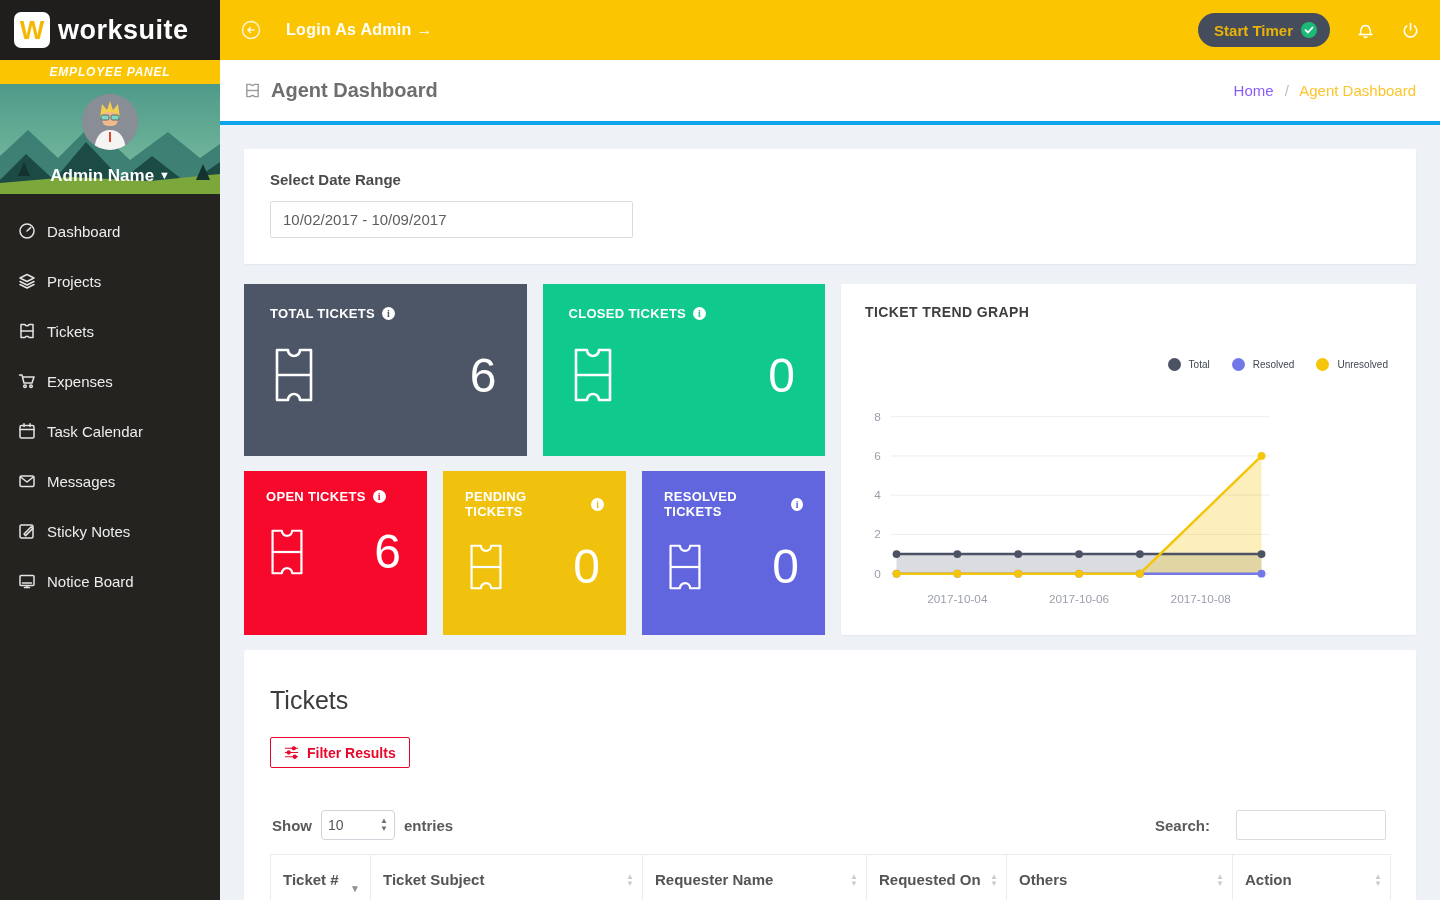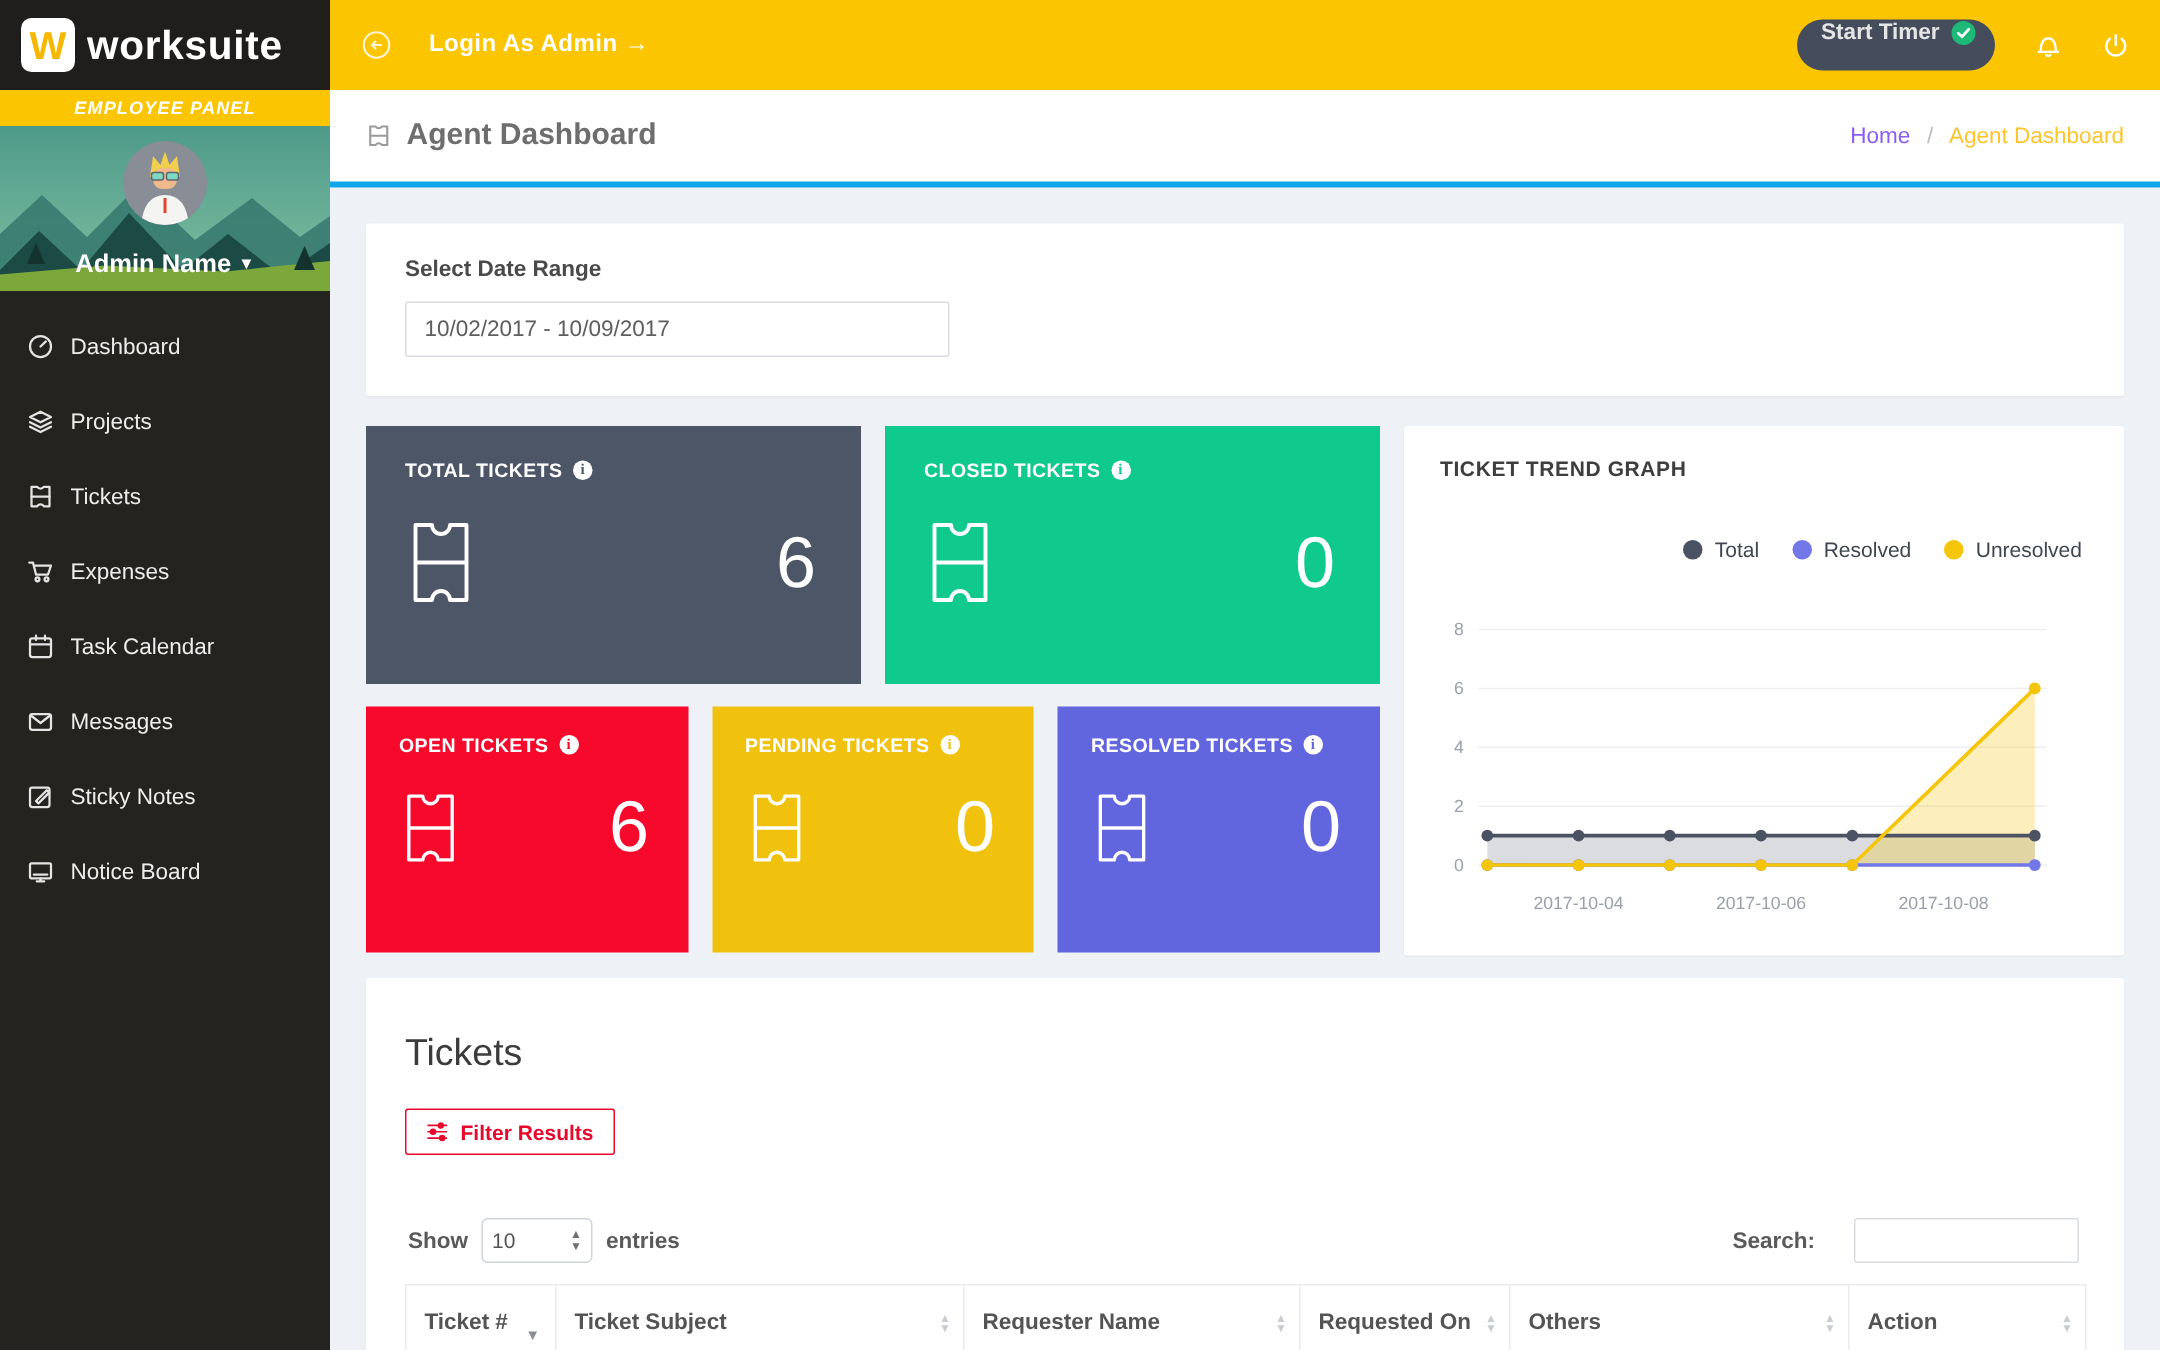--- a/index.html
+++ b/index.html
@@ -23,22 +23,22 @@
   .menu { padding-top:12px; }
   .menu-item { display:flex; align-items:center; gap:11px; height:50px; padding-left:18px; color:#EDEDED; font-size:15px; cursor:pointer; }
   .menu-item svg { stroke:#E4E4E4; fill:none; stroke-width:1.5; stroke-linecap:round; stroke-linejoin:round; }
 
   
   .main { flex:1; display:flex; flex-direction:column; min-width:0; }
   .topbar { height:60px; background:#FCC502; display:flex; align-items:center; padding:0 20px; flex-shrink:0; }
   .toggle-btn { margin-right:24px; cursor:pointer; display:flex; }
   .login-admin { color:#fff; font-size:16px; font-weight:bold; cursor:pointer; letter-spacing:.3px; }
   .topbar-right { margin-left:auto; display:flex; align-items:center; gap:26px; }
-  .start-timer { background:#454D5C; color:#e5e5e5; border:none; border-radius:18px; height:34px; padding:0 12px 0 16px;
-    font-size:15px; font-weight:bold; display:flex; gap:7px; cursor:pointer; font-family:inherit; }
+  .start-timer { background:#454D5C; color:#eab308; border:none; border-radius:18px; height:34px; padding:0 12px 0 16px;
+    font-size:15px; font-weight:bold; display:flex; align-items:center; gap:7px; cursor:pointer; font-family:inherit; }
   .icon-btn { cursor:pointer; display:flex; }
 
   .page-head { height:65px; background:#fff; display:flex; align-items:center; padding:0 24px; border-bottom:4px solid #0ea5e9; flex-shrink:0; }
   .page-title { display:flex; align-items:center; gap:10px; color:#6E6E6E; font-size:20px; font-weight:bold; }
   .page-title svg { stroke:#9B9B9B; fill:none; stroke-width:1.5; }
   .breadcrumb { margin-left:auto; font-size:15px; }
   .crumb-home { color:#8b5cf6; cursor:pointer; }
   .crumb-sep { color:#BDBDBD; margin:0 7px; }
   .crumb-current { color:#FCC52B; }
 
@@ -59,24 +59,24 @@
   .stat-row-1 .stat-card { height:172px; }
   .stat-row-2 .stat-card { height:164px; padding:18px 22px; }
   .stat-label { font-size:13px; font-weight:bold; letter-spacing:.3px; display:flex; align-items:center; gap:7px; }
   .info-dot { width:13px; height:13px; border-radius:50%; background:#fff; color:var(--card); font-size:10px; font-weight:bold;
     display:inline-flex; align-items:center; justify-content:center; font-family:"Liberation Serif", serif; cursor:pointer; }
   .stat-body { display:flex; align-items:center; justify-content:space-between; margin-top:26px; padding:0 4px; }
   .stat-row-2 .stat-body { margin-top:20px; }
   .stat-body svg { stroke:#fff; fill:none; stroke-width:2.6; stroke-linejoin:round; }
   .stat-value { font-size:48px; font-weight:400; }
 
-  .trend-card { width:480px; flex-shrink:0; padding:20px 24px; }
+  .trend-card { width:575px; flex-shrink:0; padding:20px 24px; }
   .trend-title { font-size:14px; font-weight:bold; color:#3E3E3E; letter-spacing:.4px; }
   .legend { display:flex; justify-content:flex-end; gap:22px; margin:38px 4px 30px 0; }
-  .legend-item { display:flex; align-items:center; gap:8px; font-size:14px; color:#3F4652; cursor:pointer; }
+  .legend-item { display:flex; align-items:center; gap:8px; font-size:10px; color:#3F4652; cursor:pointer; }
   .legend-dot { width:13px; height:13px; border-radius:50%; }
 
   
   .tickets-card { padding:26px; height:600px; }
   .tickets-heading { font-size:25px; color:#3B3B3B; font-weight:400; margin:10px 0 22px; }
   .filter-btn { border:1px solid #E7082C; color:#E7082C; background:#fff; font-size:14px; font-weight:bold; border-radius:2px;
     height:31px; padding:0 13px; display:inline-flex; align-items:center; gap:8px; cursor:pointer; font-family:inherit; }
   .filter-btn svg { stroke:#E7082C; fill:#E7082C; stroke-width:1.2; }
   .table-controls { display:flex; align-items:center; margin:42px 4px 14px 2px; }
   .show-group { display:flex; align-items:center; gap:9px; font-size:15px; font-weight:bold; color:#5A5A5A; }

